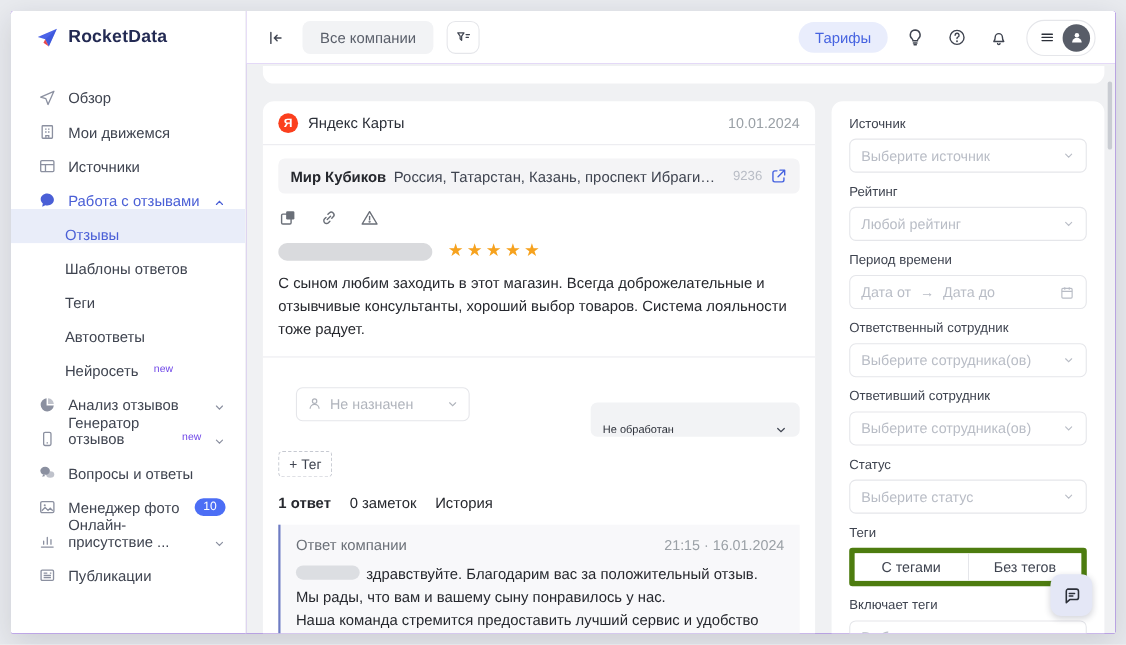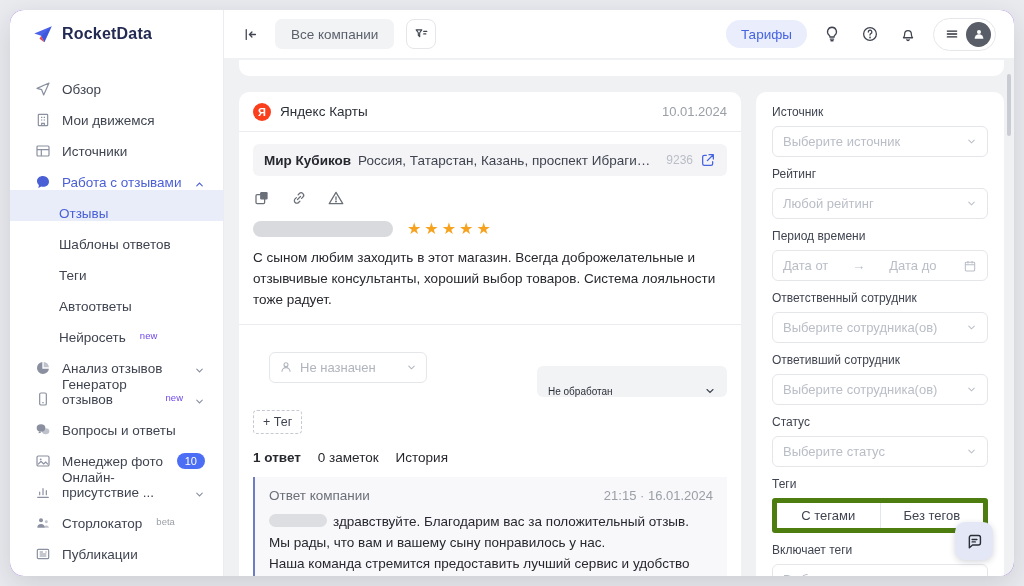--- a/index.html
+++ b/index.html
@@ -6,21 +6,21 @@
   html,body { width:1024px; height:586px; }
   body {
     background:#e9ebef;
     font-family:"Liberation Sans", sans-serif;
     color:#2b2f38;
     position:relative;
     overflow:hidden;
   }
   .window {
     position:absolute; left:10px; top:10px; width:1004px; height:566px;
-    background:#6d28d9; border-radius:14px;
+    background:#6d28d9; border-radius:2px;
     box-shadow:0 8px 28px rgba(25,30,50,.14);
     display:flex; overflow:hidden;
   }
   
   .left-col { width:214px; flex:none; border-right:1px solid #ececf0; display:flex; flex-direction:column; background:#fff; }
   .logo-row { height:48px; display:flex; align-items:center; padding-left:22px; gap:8px; flex:none; }
   .logo-text { font-size:16px; font-weight:bold; color:#232a53; letter-spacing:.2px; }
   .nav { padding-top:8px; overflow:hidden; }
   .nav-item { height:31px; display:flex; align-items:flex-end; padding:0 18px 0 24px; gap:11px; font-size:13.5px; color:#3f4450; cursor:pointer; position:relative; }
   .nav-item .nic { width:17px; height:17px; flex:none; color:#8b90a0; display:flex; align-items:center; justify-content:center; }
@@ -78,21 +78,21 @@
   .reply-title { font-size:13.5px; color:#6b7078; }
   .reply-time { margin-left:auto; font-size:13px; color:#9aa0a6; }
   .reply-text { font-size:13.5px; color:#26282e; line-height:1.55; }
   .inline-blur { display:inline-block; width:58px; height:13px; background:#dcdee2; border-radius:7px; margin-right:6px; vertical-align:-1px; }
   
   .filters-panel { position:absolute; left:532px; width:248px; top:34px; bottom:-14px; background:#fff; border-radius:10px; padding:13px 16px; overflow:hidden; }
   .fgroup { margin-bottom:10px; }
   .flabel { font-size:12px; color:#3f4450; margin-bottom:7px; }
   .fselect { height:31px; border:1px solid #e5e6ea; border-radius:6px; display:flex; align-items:center; padding:0 10px; font-size:13px; color:#b9bdc6; cursor:pointer; background:#fff; }
   .fselect .chev2 { margin-left:auto; color:#b9bdc6; display:flex; }
-  .fdate { height:31px; border:1px solid #e5e6ea; border-radius:6px; display:flex; align-items:center; padding:0 10px; gap:24px; font-size:13px; color:#b9bdc6; cursor:pointer; background:#fff; }
+  .fdate { height:31px; border:1px solid #e5e6ea; border-radius:6px; display:flex; align-items:center; padding:0 10px; gap:8px; font-size:13px; color:#b9bdc6; cursor:pointer; background:#fff; }
   .fdate .cal { margin-left:auto; color:#b9bdc6; display:flex; }
   .seg { display:flex; border:5px solid #4d7c0f; border-radius:3px; overflow:hidden; }
   .seg .seg-btn { flex:1; text-align:center; font-size:13px; color:#3f4450; padding:5px 0; background:#fff; border:none; font-family:inherit; cursor:pointer; }
   .seg .seg-btn:first-child { border-right:1px solid #e5e6ea; }
   
   .chat-fab { position:absolute; right:21px; bottom:16px; width:38px; height:38px; border-radius:10px; background:#e4e7f6; border:none; display:flex; align-items:center; justify-content:center; color:#2b2f38; box-shadow:0 2px 6px rgba(30,35,60,.18); cursor:pointer; }
   .scrollbar { position:absolute; right:3px; top:16px; width:4px; height:62px; border-radius:2px; background:#c9ccd2; }
 </style>
 </head>
 <body>
@@ -221,32 +221,20 @@
             <svg width="16" height="16" viewBox="0 0 24 24" fill="none" stroke="currentColor" stroke-width="1.8" stroke-linecap="round">
               <path d="M4 20h16M7 16v-4M12 16V7M17 16v-6"></path>
             </svg>
           </span>
         <span>Онлайн-присутствие ...</span>
         <span class="chev">
             <svg width="11" height="11" viewBox="0 0 24 24" fill="none" stroke="currentColor" stroke-width="2.4" stroke-linecap="round">
               <path d="M6 9l6 6 6-6"></path>
             </svg>
           </span>
-      </div>
-      <div class="nav-item">
-        <span class="nic">
-            <svg width="16" height="16" viewBox="0 0 24 24" fill="currentColor">
-              <circle cx="9" cy="8" r="3"></circle>
-              <path d="M3.5 19a5.5 5.5 0 0 1 11 0z"></path>
-              <circle cx="17" cy="10" r="2.2" opacity=".55"></circle>
-              <path d="M13.5 17.5a4.2 4.2 0 0 1 7.5 1.5h-7z" opacity=".55"></path>
-            </svg>
-          </span>
-        <span>Сторлокатор</span>
-        <sup class="beta">beta</sup>
       </div>
       <div class="nav-item">
         <span class="nic">
             <svg width="16" height="16" viewBox="0 0 24 24" fill="none" stroke="currentColor" stroke-width="1.8">
               <rect x="3.5" y="5" width="17" height="14" rx="1.5"></rect>
               <path d="M7 9h5M7 12h10M7 15h10M15.5 9h2"></path>
             </svg>
           </span>
         <span>Публикации</span>
       </div>

